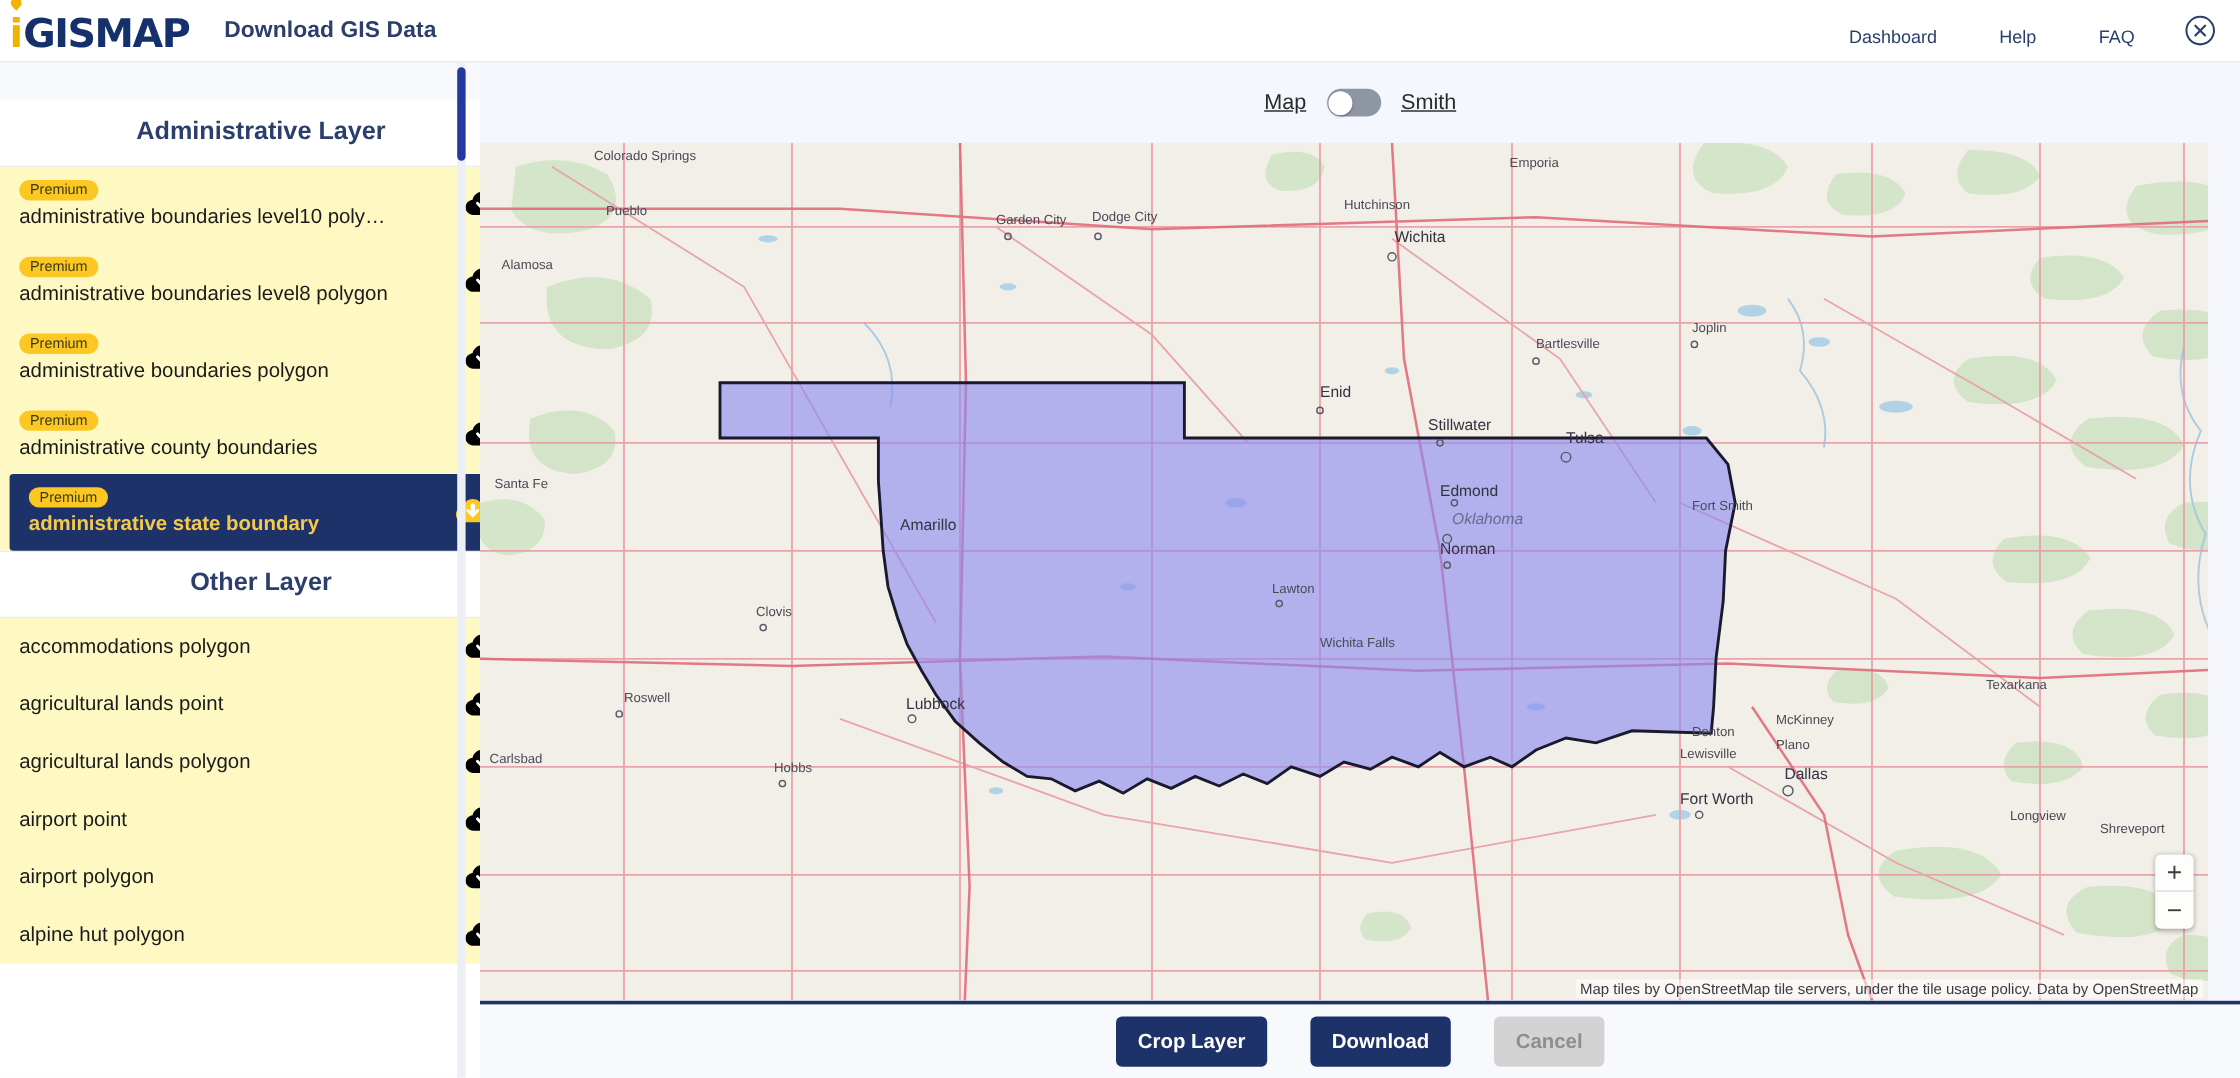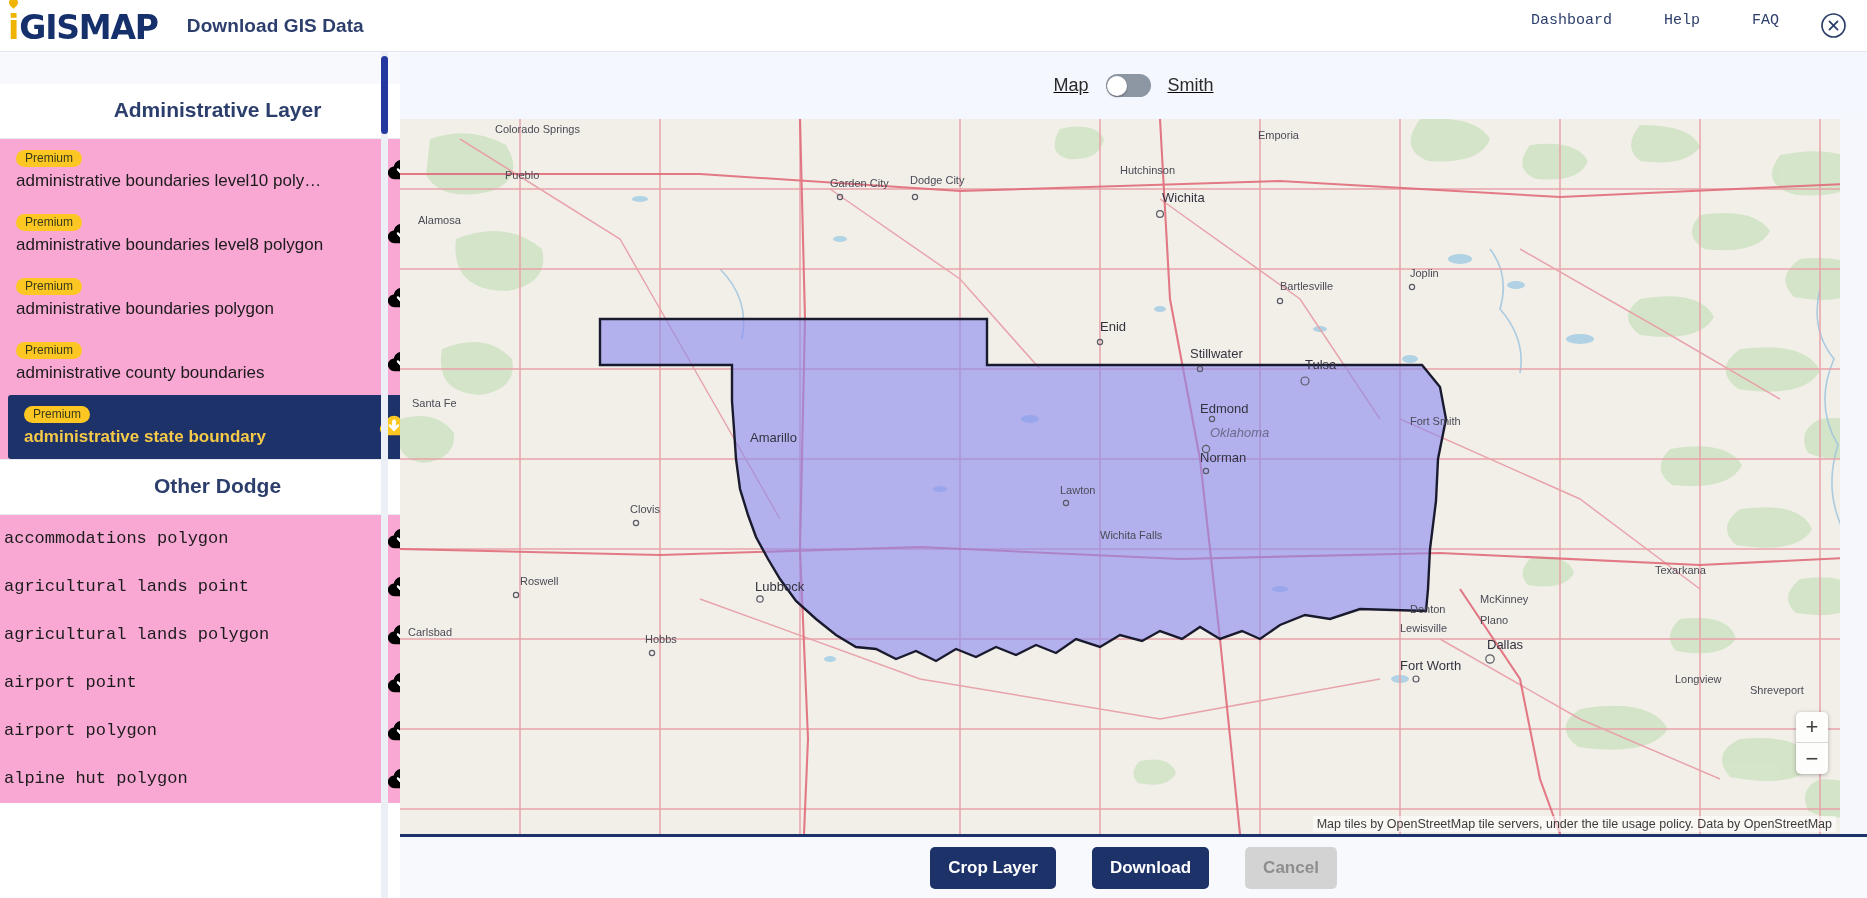--- a/index.html
+++ b/index.html
@@ -34,21 +34,21 @@
   }
   .logo-rest {
     color: #16306b; font-size: 33px; font-weight: bold;
     font-family: "DejaVu Sans", sans-serif;
     letter-spacing: -1.2px; line-height: 30px;
   }
   .app-title {
     margin-left: 29px; color: #2c3e6b;
     font-size: 19px; font-weight: 600; letter-spacing: .1px;
   }
-  .nav { margin-left: auto; display: flex; align-items: flex-start; margin-right: 20px; font-family: Liberation Mono, monospace; }
+  .nav { margin-left: auto; display: flex; align-items: flex-end; margin-right: 20px; }
   .nav a {
     color: #2c3e6b; font-size: 15px; text-decoration: none;
     margin-left: 52px;
   }
   .close-btn {
     margin-left: 40px; width: 28px; height: 28px;
     display: flex; align-items: center; justify-content: center;
     cursor: pointer;
   }
 
@@ -61,21 +61,21 @@
   }
   .sb-topstrip { height: 32px; background: #f7f9fd; }
   .section-head {
     text-align: center; color: #2c3e6b;
     font-size: 21px; font-weight: 600;
     padding: 14px 0 16px 0;
     background: #ffffff;
     border-bottom: 1px solid #e6eaf2;
   }
   .section-head.other { border-top: 1px solid #e6eaf2; }
-  .layer-list { background: #f9a8d4; }
+  .layer-list { background: #fef9c3; }
   .layer-row {
     position: relative; display: flex; align-items: center;
     padding: 8px 18px 10px 16px; min-height: 64px;
     cursor: pointer;
   }
   .layer-row.selected {
     background: #1d3269; margin: 0 8px; border-radius: 3px;
   }
   .layer-text { flex: 1; min-width: 0; }
   .badge {
@@ -83,21 +83,21 @@
     font-size: 12px; border-radius: 9px;
     padding: 1px 9px 2px 9px; margin-bottom: 3px;
     font-family: "Liberation Sans", sans-serif;
   }
   .layer-name {
     font-size: 17px; color: #1b1b1b; line-height: 22px;
     white-space: nowrap; overflow: hidden; text-overflow: ellipsis;
     max-width: 312px;
   }
   .layer-row.selected .layer-name { color: #f7c948; font-weight: 600; }
-  .layer-row.plain { min-height: 48px; padding: 10px 18px 10px 4px; font-family: Liberation Mono, monospace; }
+  .layer-row.plain { min-height: 48px; padding: 10px 18px 10px 16px; }
   .layer-row.plain .layer-name { font-size: 17px; }
   .dl-icon { flex: 0 0 auto; width: 30px; height: 24px; margin-left: 10px; }
 
   
   .sb-track {
     position: absolute; top: 52px; left: 381px;
     width: 7px; height: 846px; background: #eceff5;
   }
   .sb-thumb {
     position: absolute; top: 56px; left: 381px;
@@ -246,21 +246,21 @@
         <div class="layer-text"><div class="badge">Premium</div><div class="layer-name">administrative state boundary</div></div>
         <span class="dl-icon"><svg width="30" height="24" viewBox="0 0 30 24" aria-hidden="true">
             <path d="M7.4 21.2h15.1c3.6 0 6.4-2.7 6.4-6.1 0-3.1-2.4-5.7-5.6-6.0C22.4 4.6 19.0 1.8 15.0 1.8c-4.0 0-7.4 2.8-8.2 6.6C3.3 8.9 0.9 11.5 0.9 14.8c0 3.4 2.9 6.4 6.5 6.4z" fill="#fcc723"></path>
             <path d="M15 6.6v6.9M15 15.6l-4.1-4.2M15 15.6l4.1-4.2" stroke="#ffffff" stroke-width="2.4" stroke-linecap="round" stroke-linejoin="round" fill="none"></path>
             <path d="M10.4 12.2h9.2l-4.6 5.2z" fill="#ffffff"></path>
             <rect x="13.1" y="6.4" width="3.8" height="6.6" fill="#ffffff"></rect>
           </svg></span>
       </div>
     </div>
 
-  <div class="section-head other">Other Dodge</div>
+  <div class="section-head other">Other Layer</div>
 
   <div class="layer-list" id="other-list">
       <div class="layer-row plain">
         <div class="layer-text">
           <div class="layer-name">accommodations polygon</div>
         </div>
         <span class="dl-icon"><svg width="30" height="24" viewBox="0 0 30 24" aria-hidden="true">
             <path d="M7.4 21.2h15.1c3.6 0 6.4-2.7 6.4-6.1 0-3.1-2.4-5.7-5.6-6.0C22.4 4.6 19.0 1.8 15.0 1.8c-4.0 0-7.4 2.8-8.2 6.6C3.3 8.9 0.9 11.5 0.9 14.8c0 3.4 2.9 6.4 6.5 6.4z" fill="#000000"></path>
             <path d="M15 6.6v6.9M15 15.6l-4.1-4.2M15 15.6l4.1-4.2" stroke="#ffffff" stroke-width="2.4" stroke-linecap="round" stroke-linejoin="round" fill="none"></path>
             <path d="M10.4 12.2h9.2l-4.6 5.2z" fill="#ffffff"></path>

